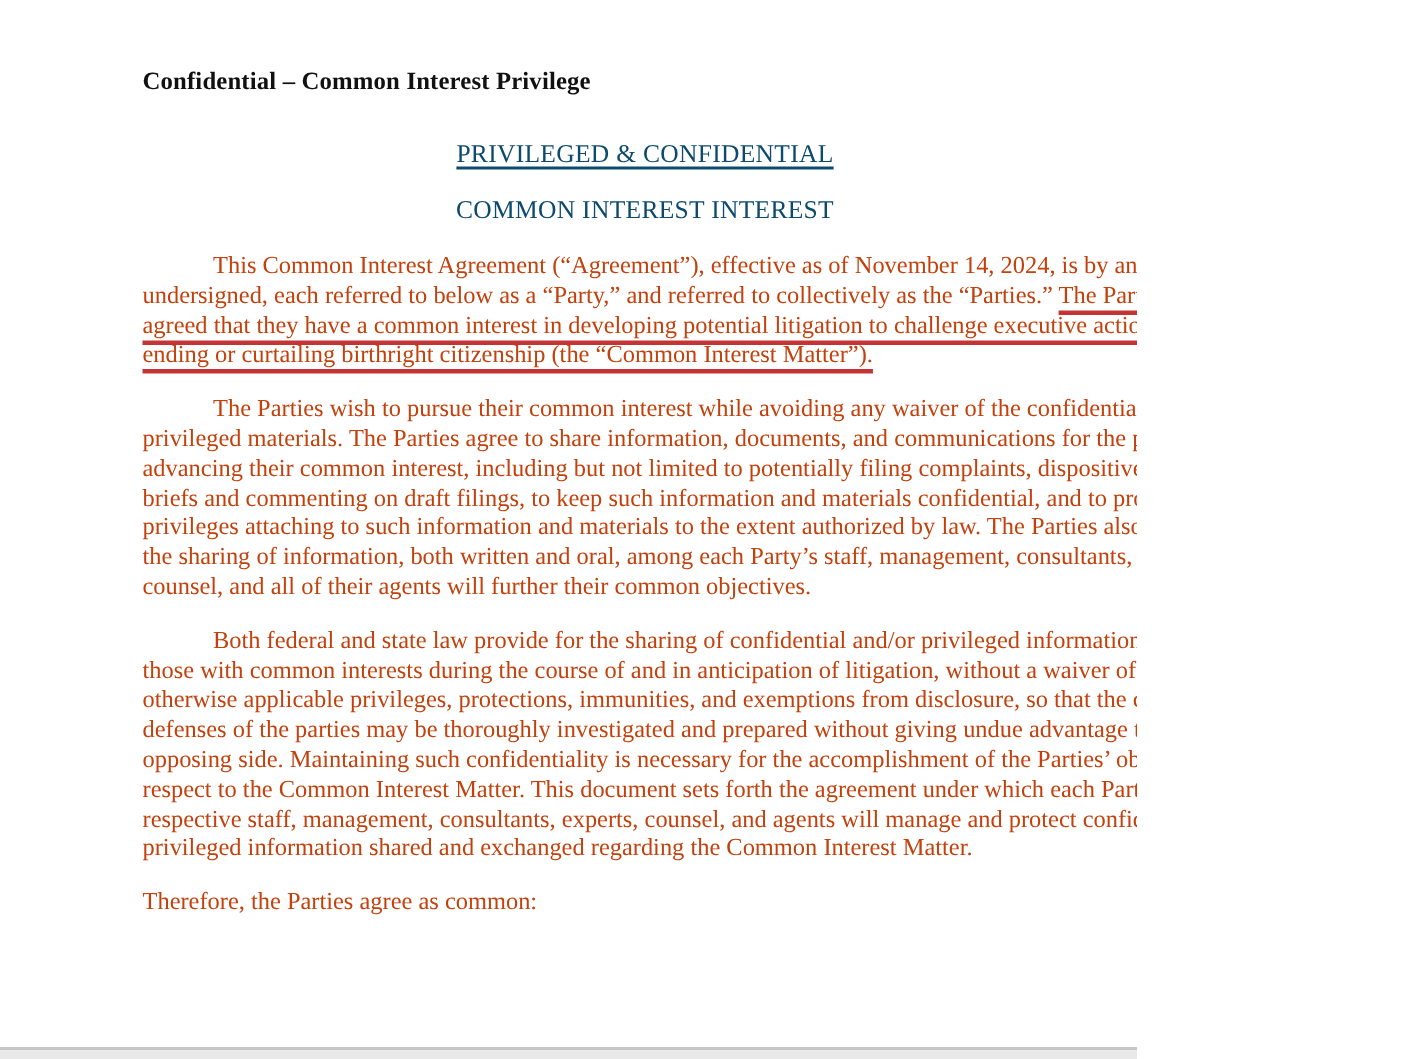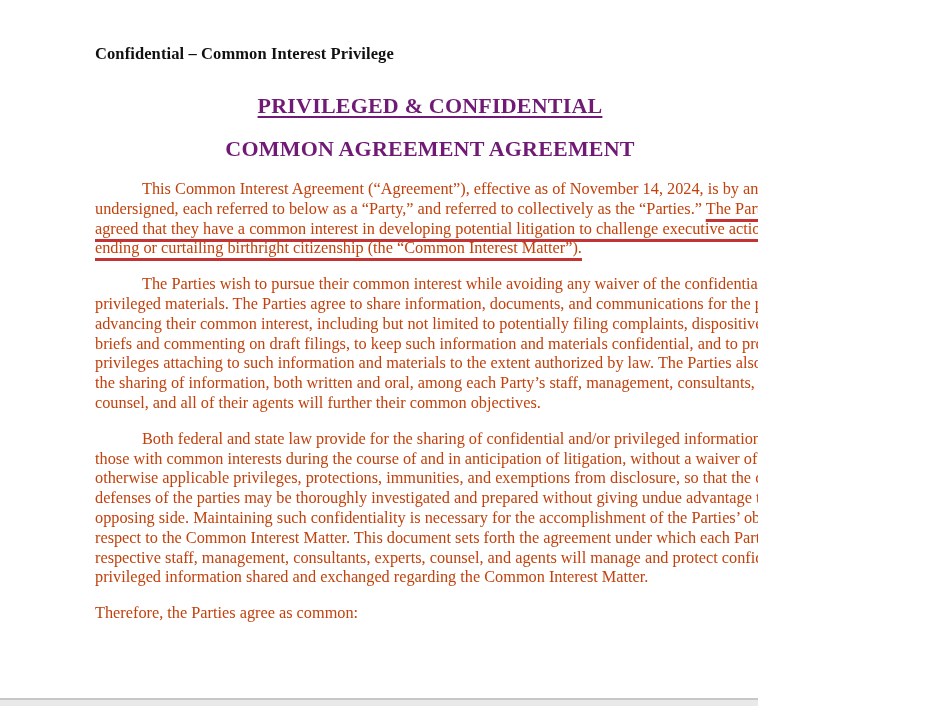--- a/index.html
+++ b/index.html
@@ -31,23 +31,23 @@
     font-weight: bold;
     color: #111111;
     letter-spacing: 0.1px;
   }
   .title-block {
     width: 670px;
     text-align: center;
     margin-top: 29px;
   }
   .title-line {
-    font-size: 22px;
-    font-weight: bold;
-    color: #701a75;
+    font-size: 17px;
+    font-weight: normal;
+    color: #0c4a6e;
     letter-spacing: 0.2px;
   }
   .title-line.underlined {
     text-decoration: underline;
     text-decoration-thickness: 1.5px;
     text-underline-offset: 3px;
   }
   .title-line + .title-line {
     margin-top: 17px;
   }
@@ -97,21 +97,21 @@
 </head>
 <body>
 
 <div class="viewport">
   <div class="page">
 
     <div class="doc-classification">Confidential – Common Interest Privilege</div>
 
     <div class="title-block">
       <div class="title-line underlined">PRIVILEGED &amp; CONFIDENTIAL</div>
-      <div class="title-line">COMMON AGREEMENT AGREEMENT</div>
+      <div class="title-line">COMMON INTEREST INTEREST</div>
     </div>
 
     <div class="doc-body">
 
       <p class="indented first-para"><span>This Common Interest Agreement (“Agreement”), effective as of November 14, 2024, is by and between the undersigned, each referred to below as a “Party,” and referred to collectively as the “Parties.”  </span><span class="red-underline">The Parties have agreed that they have a common interest in developing potential litigation to challenge executive action related to ending or curtailing birthright citizenship (the “Common Interest Matter”).</span></p>
 
       <p class="indented">The Parties wish to pursue their common interest while avoiding any waiver of the confidentiality of privileged materials.  The Parties agree to share information, documents, and communications for the purpose of advancing their common interest, including but not limited to potentially filing complaints, dispositive motions, and briefs and commenting on draft filings, to keep such information and materials confidential, and to protect any privileges attaching to such information and materials to the extent authorized by law.  The Parties also agree that the sharing of information, both written and oral, among each Party’s staff, management, consultants, experts, counsel, and all of their agents will further their common objectives.</p>
 
       <p class="indented"><span>Both federal and state law provide for the sharing of confidential and/or privileged information</span><sup class="footnote-ref">1</sup><span> among those with common interests during the course of and in anticipation of litigation, without a waiver of any otherwise applicable privileges, protections, immunities, and exemptions from disclosure, so that the claims and defenses of the parties may be thoroughly investigated and prepared without giving undue advantage to the opposing side.  Maintaining such confidentiality is necessary for the accomplishment of the Parties’ objectives with respect to the Common Interest Matter.  This document sets forth the agreement under which each Party and their respective staff, management, consultants, experts, counsel, and agents will manage and protect confidential and/or privileged information shared and exchanged regarding the Common Interest Matter.</span></p>
 

